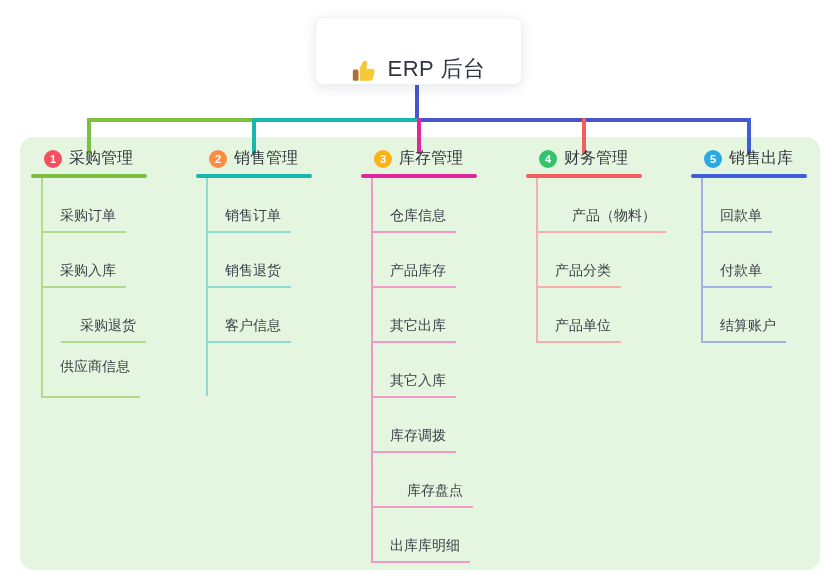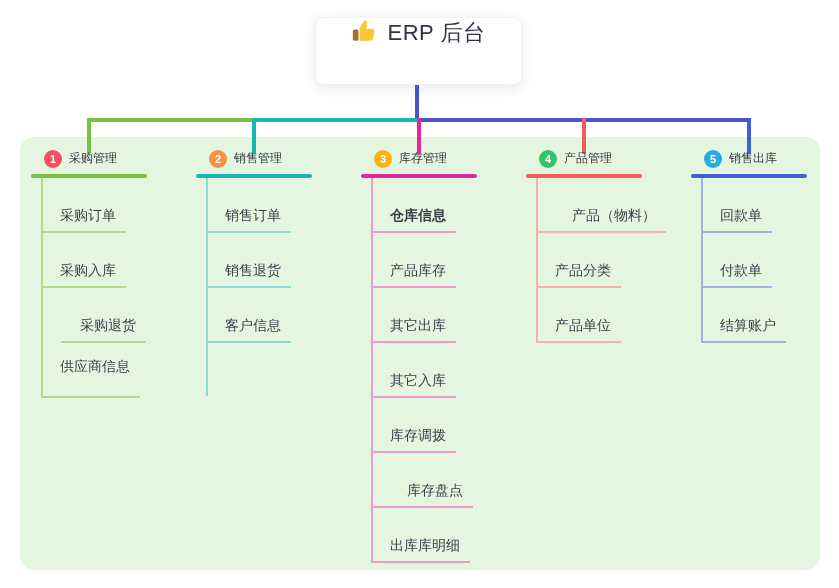--- a/index.html
+++ b/index.html
@@ -16,21 +16,21 @@
   .panel {
     position:absolute; left:20px; top:137px; width:800px; height:433px;
     background:#e4f5e0; border-radius:14px;
   }
 
   
   .root-box {
     position:absolute; left:315px; top:17px; width:207px; height:68px;
     background:#ffffff; border:1px solid #f0f1f4; border-radius:8px;
     box-shadow:0 3px 12px rgba(70,80,110,.13);
-    display:flex; align-items:flex-start; justify-content:center; gap:10px;
+    display:flex; align-items:flex-end; justify-content:center; gap:10px;
     z-index:3; cursor:pointer;
   }
   .root-box .thumb { width:26px; height:26px; flex:0 0 auto; }
   .root-title { font-size:22px; font-weight:500; color:#2f3540; letter-spacing:.5px; }
 
   
   .root-vline { position:absolute; left:415px; top:85px; width:4px; height:37px; z-index:1; }
   .hseg  { position:absolute; top:118px; height:4px; z-index:1; }
   .vdrop { position:absolute; top:118px; width:4px; height:36px; z-index:2; border-radius:1px; }
 
@@ -38,21 +38,21 @@
   .branch { position:absolute; top:144px; width:160px; z-index:2; }
   .branch-head {
     display:flex; align-items:center; gap:7px;
     padding-left:13px; height:29px; cursor:pointer;
   }
   .badge {
     width:18px; height:18px; border-radius:50%; flex:0 0 auto;
     color:#fff; font-size:11px; font-weight:bold;
     display:flex; align-items:center; justify-content:center;
   }
-  .branch-title { font-size:12px; font-weight:500; color:#33373d; white-space:nowrap; }
+  .branch-title { font-size:16px; font-weight:500; color:#33373d; white-space:nowrap; }
   .branch-underline { width:116px; height:4px; border-radius:2px; margin-top:1px; }
 
   .branch-children { position:relative; }
   .branch-vline { position:absolute; left:10px; top:0; width:2px; }
   .child {
     height:55px; margin-left:10px; width:fit-content;
     display:flex; align-items:flex-end;
     padding:0 10px 6px 19px;
     border-bottom:2px solid transparent;
     cursor:pointer;
@@ -131,21 +131,21 @@
         </div>
   </div>
       <div class="branch" style="left: 361px;">
     <div class="branch-head">
       <span class="badge" style="background: rgb(251, 178, 22);">3</span>
       <span class="branch-title">库存管理</span>
     </div>
     <div class="branch-underline" style="background: rgb(226, 38, 155);"></div>
     <div class="branch-children">
       <div class="branch-vline" style="height: 383px; background: rgb(241, 154, 201);"></div>
-    <div class="child" style="border-bottom-color: rgb(241, 154, 201); font-weight: bold;">
+    <div class="child" style="border-bottom-color: rgb(241, 154, 201);">
     <span class="child-label">仓库信息</span>
   </div>
           <div class="child" style="border-bottom-color: rgb(241, 154, 201);">
     <span class="child-label">产品库存</span>
   </div>
           <div class="child" style="border-bottom-color: rgb(241, 154, 201);">
     <span class="child-label">其它出库</span>
   </div>
           <div class="child" style="border-bottom-color: rgb(241, 154, 201);">
     <span class="child-label">其它入库</span>
@@ -157,21 +157,21 @@
     <span class="child-label">库存盘点</span>
   </div>
           <div class="child" style="border-bottom-color: rgb(241, 154, 201);">
     <span class="child-label">出库库明细</span>
   </div>
         </div>
   </div>
       <div class="branch" style="left: 526px;">
     <div class="branch-head">
       <span class="badge" style="background: rgb(51, 195, 109);">4</span>
-      <span class="branch-title">产品管理</span>
+      <span class="branch-title">财务管理</span>
     </div>
     <div class="branch-underline" style="background: rgb(242, 94, 94);"></div>
     <div class="branch-children">
       <div class="branch-vline" style="height: 163px; background: rgb(248, 174, 171);"></div>
     <div class="child" style="border-bottom-color: rgb(248, 174, 171); padding-left: 36px;">
     <span class="child-label">产品（物料）</span>
   </div>
           <div class="child" style="border-bottom-color: rgb(248, 174, 171);">
     <span class="child-label">产品分类</span>
   </div>

